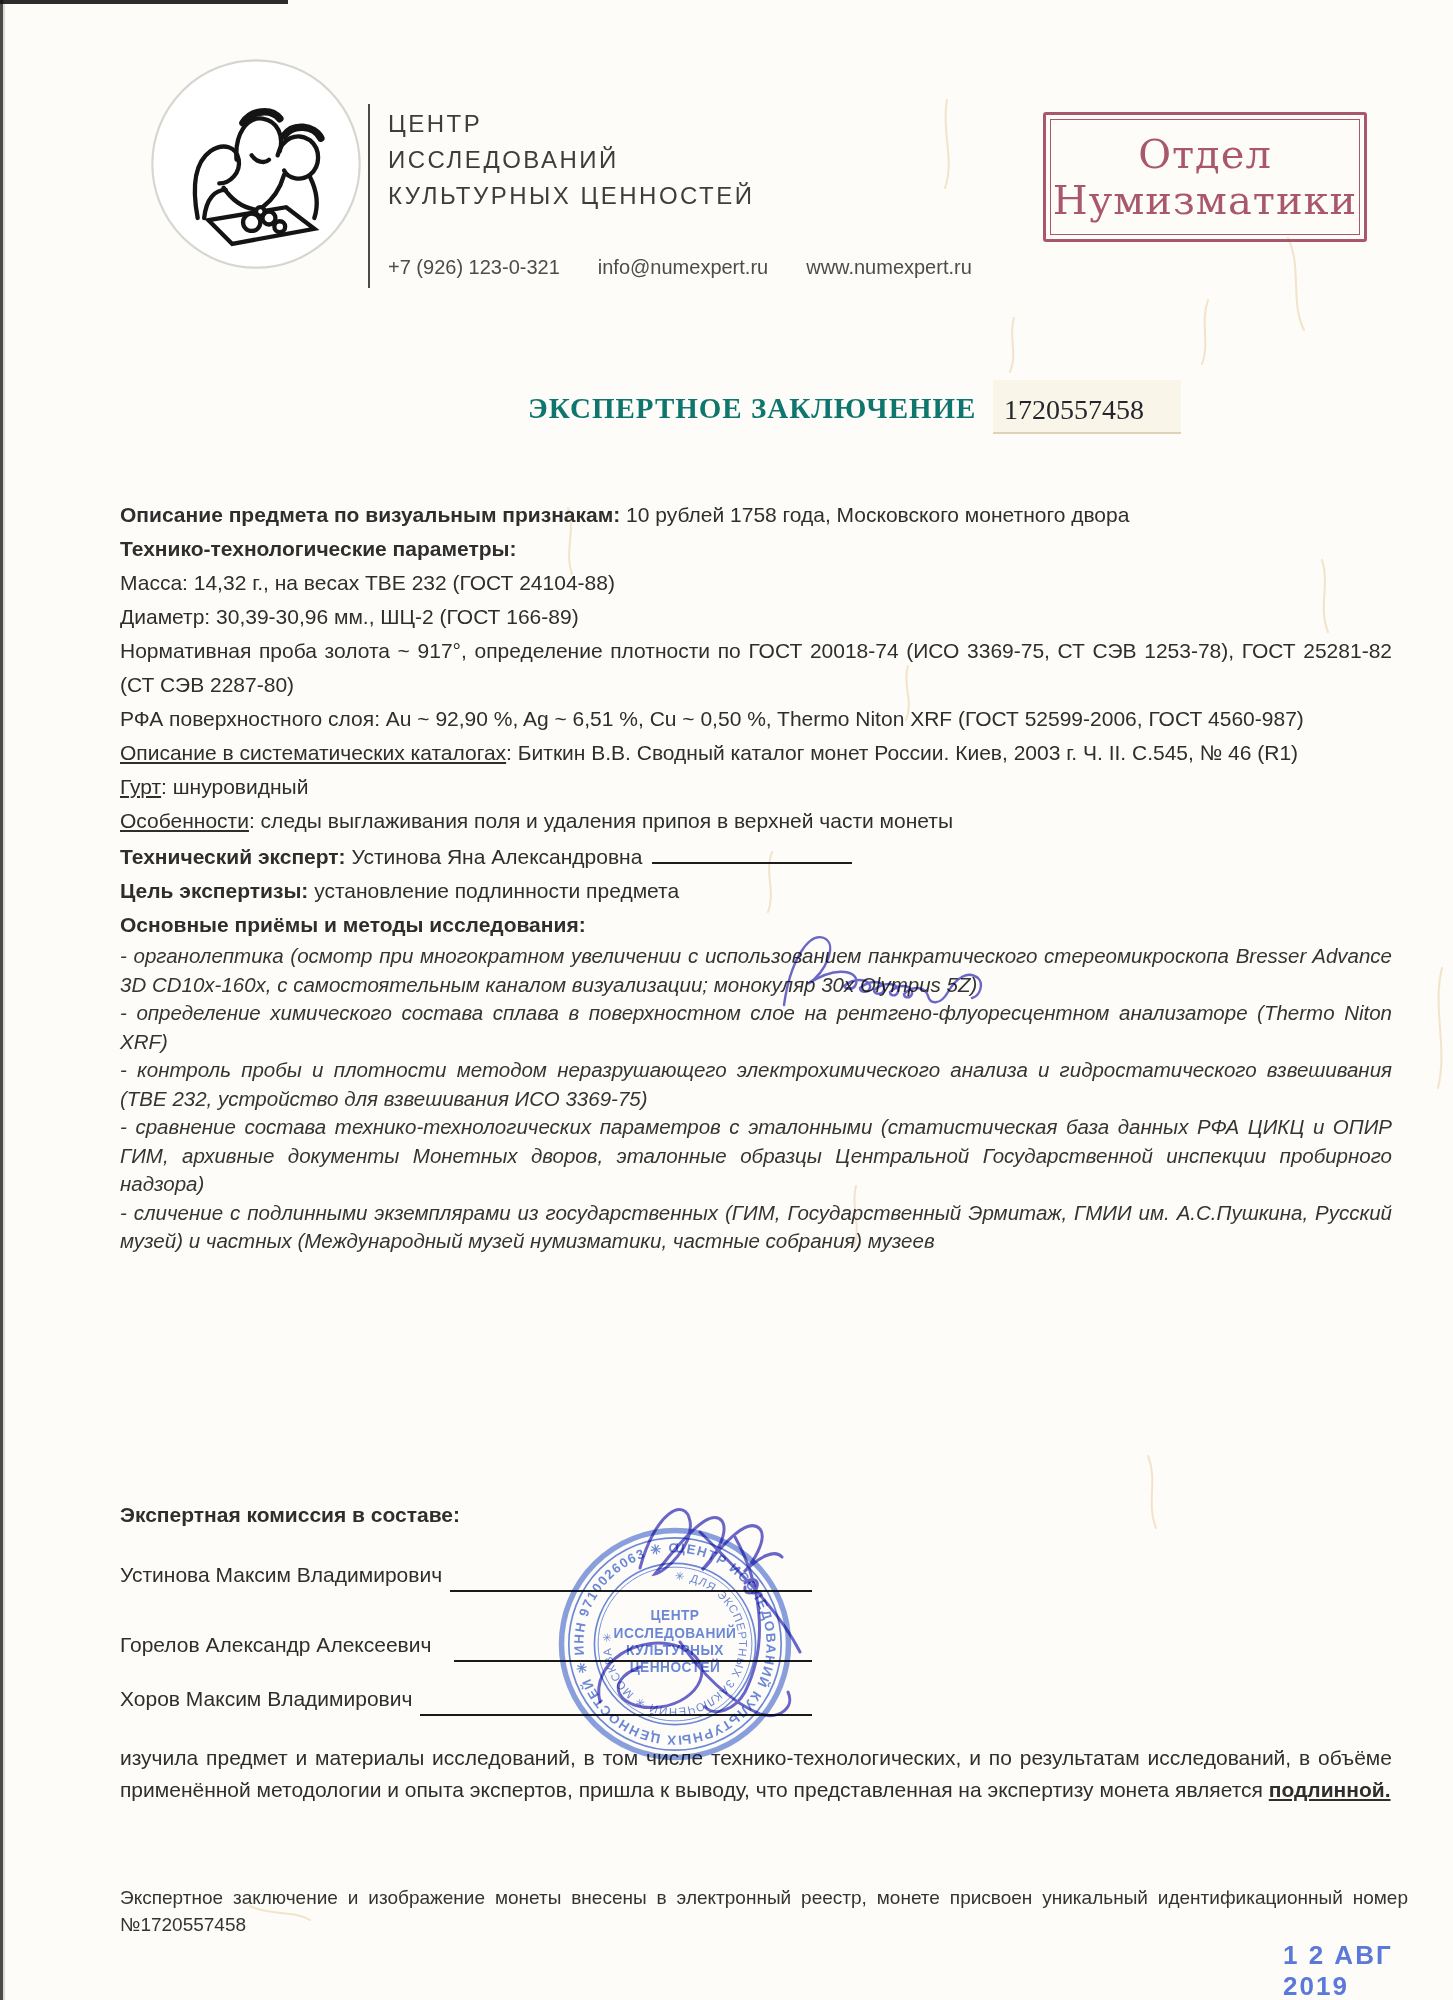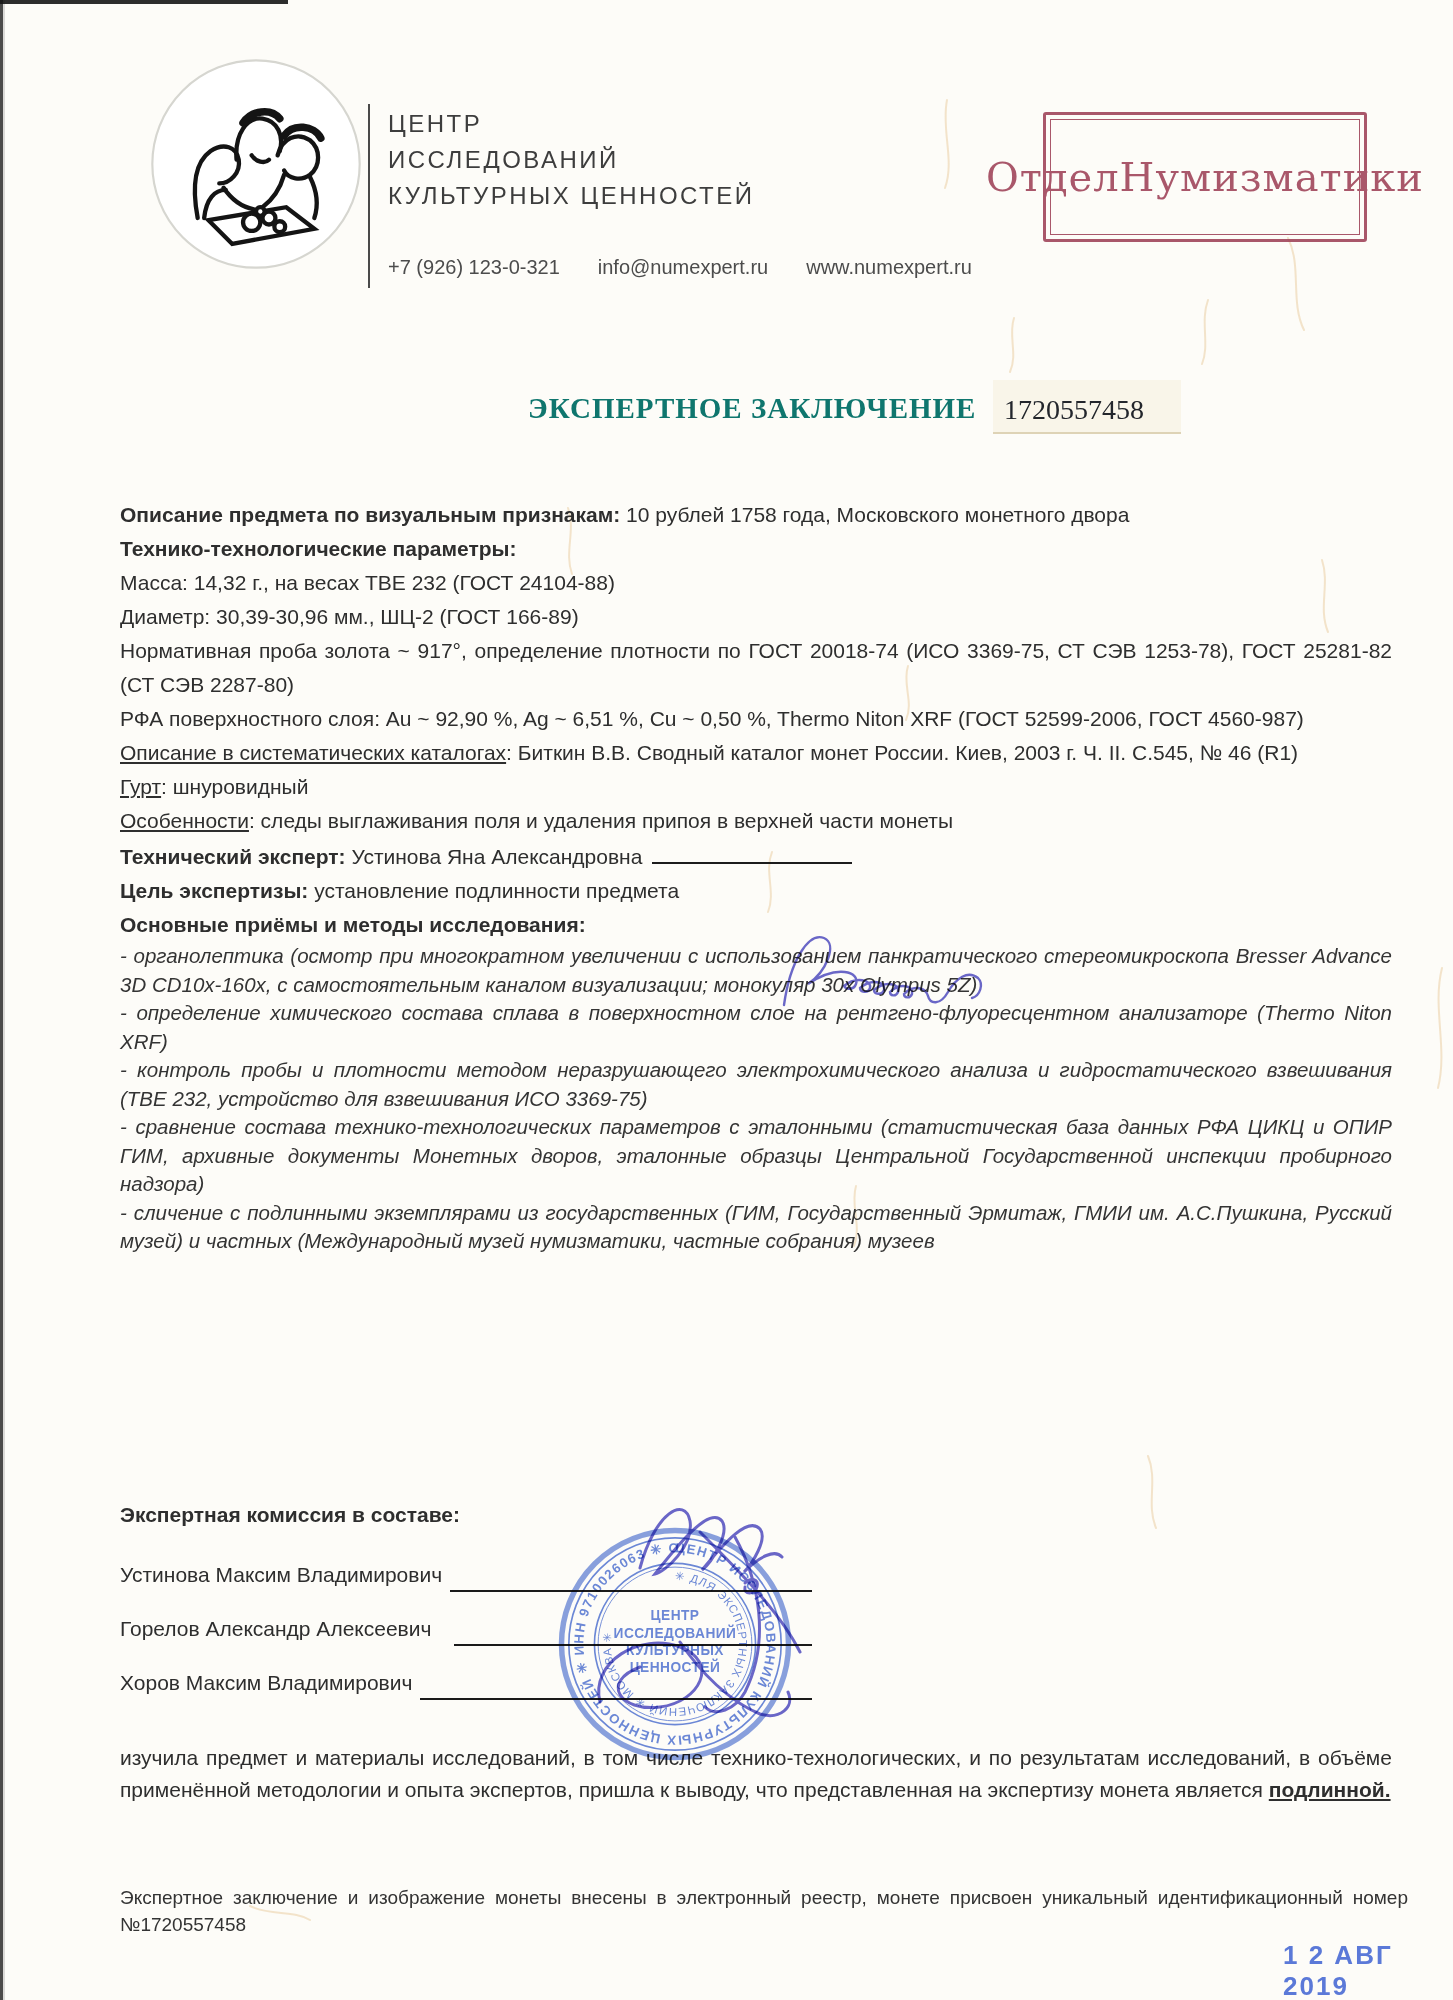--- a/index.html
+++ b/index.html
@@ -11,21 +11,21 @@
   .edge-top{position:absolute;left:0;top:0;width:288px;height:4px;background:#161616;opacity:.9;}
   
   .logo{position:absolute;left:148px;top:56px;}
   .org-divider{position:absolute;left:368px;top:104px;width:2px;height:184px;background:#4a4a4a;}
   .org-name{position:absolute;left:388px;top:106px;font-size:24px;line-height:36px;
             letter-spacing:2.5px;color:#3d3d3d;}
   .contacts{position:absolute;left:388px;top:256px;display:flex;gap:38px;font-size:20px;color:#4c4c4c;}
   .dept-stamp{position:absolute;left:1043px;top:112px;width:318px;height:124px;
               border:3px solid #a24a5e;border-radius:3px;opacity:.92;}
   .dept-stamp-inner{position:absolute;left:4px;top:4px;right:4px;bottom:4px;border:1.5px solid #a24a5e;
-              display:flex;flex-direction:row;align-items:center;justify-content:center;
+              display:flex;flex-direction:column;align-items:center;justify-content:center;
               font-family:"DejaVu Serif",serif;font-size:40px;line-height:46px;color:#a24a5e;letter-spacing:1px;}
   
   .doc-title{position:absolute;left:528px;top:392px;font-family:"Liberation Serif",serif;
              font-weight:bold;font-size:29px;letter-spacing:1px;color:#0f766e;}
   .num-patch{position:absolute;left:993px;top:380px;width:188px;height:52px;background:#f9f5e9;
              border-bottom:2px solid #ded3b6;}
   .doc-number{position:absolute;left:1004px;top:394px;font-family:"Liberation Serif",serif;
               font-size:28px;color:#23262c;}
   
   .body-a{position:absolute;left:120px;top:498px;width:1272px;font-size:21px;line-height:34px;
@@ -39,21 +39,21 @@
   .sig-underline{display:inline-block;width:200px;border-bottom:2.5px solid #1c1c1c;height:24px;
                  margin-left:10px;vertical-align:baseline;}
   .mt-purpose{margin-top:30px;}
   .mt-methods-h{margin-top:24px;}
   .methods{font-style:italic;font-size:20.5px;line-height:28.5px;text-align:justify;color:#343434;}
   
   .body-b{position:absolute;left:120px;top:1498px;width:1272px;font-size:21px;line-height:34px;}
   .member-row{display:flex;width:692px;align-items:flex-end;}
   .member-row .name{white-space:nowrap;}
   .member-line{flex:1;border-bottom:2.5px solid #1a1a1a;height:28px;margin-left:8px;}
-  .row1{margin-top:26px;} .row2{margin-top:20px;gap:15px;} .row3{margin-top:20px;text-align:right;}
+  .row1{margin-top:26px;} .row2{margin-top:36px;gap:15px;} .row3{margin-top:20px;text-align:right;}
   
   .body-c{position:absolute;left:120px;top:1742px;width:1272px;font-size:21px;line-height:32px;
           text-align:justify;}
   .concl-em{font-weight:bold;text-decoration:underline;}
   
   .footer{position:absolute;left:112px;top:1884px;width:1288px;font-size:19px;line-height:27px;
           text-align:justify;color:#333;margin-left:8px;}
   .date-stamp{position:absolute;left:1283px;top:1940px;font-size:26px;font-weight:bold;
               letter-spacing:2px;color:#3f63d8;opacity:.85;mix-blend-mode:multiply;}
   

